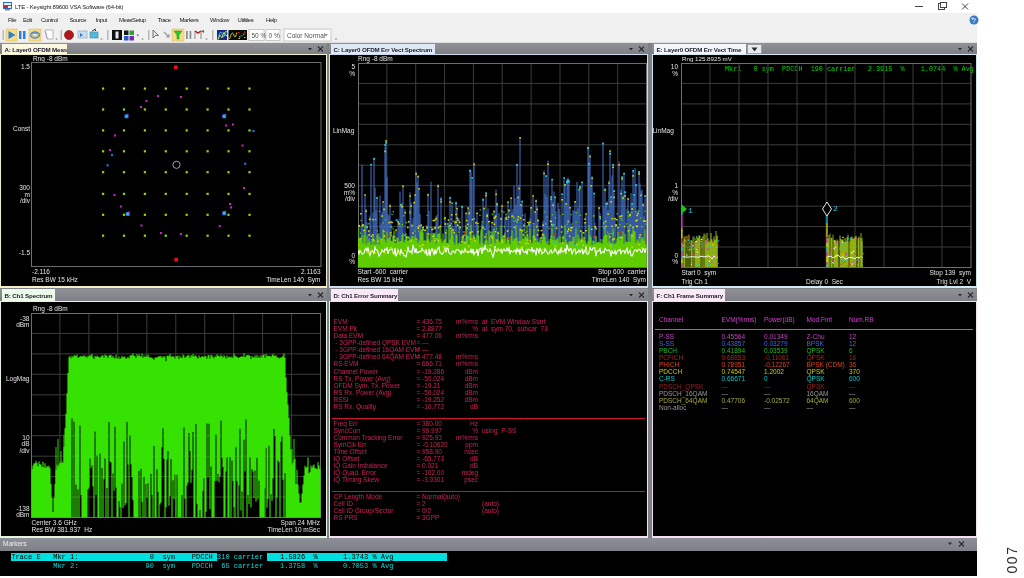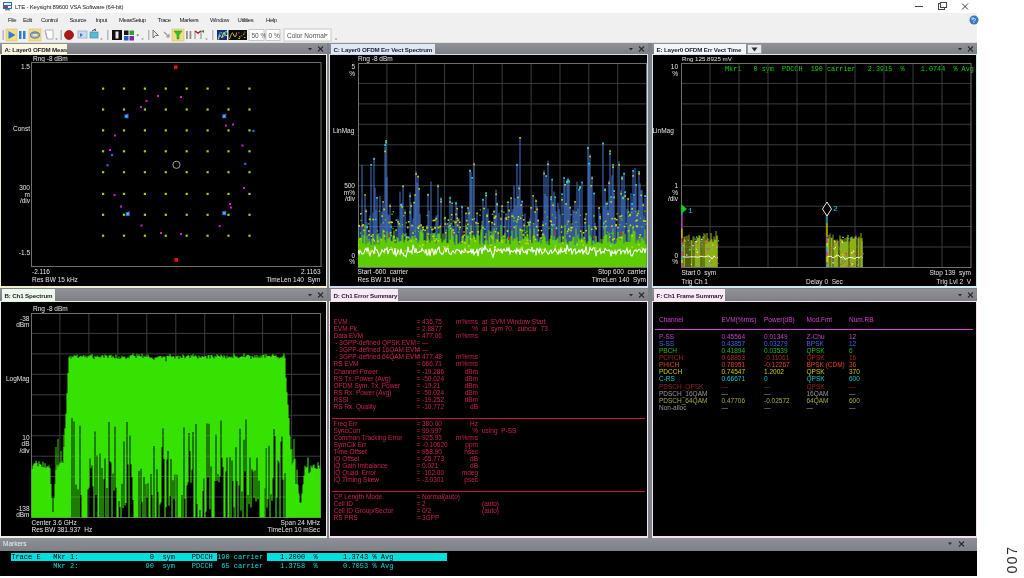--- a/index.html
+++ b/index.html
@@ -1262,25 +1262,25 @@
 <div class="" style="position:absolute;left:0;top:551px;width:977px;height:24.5px;background:#000"></div>
 <div class="" style="position:absolute;left:11px;top:552.8px;width:436px;height:8.6px;background:#00e0e0"></div>
 <div class="" style="position:absolute;left:217px;top:552.8px;width:50px;height:8.6px;background:#000"></div>
 <div style="position:absolute;left:11.2px;top:553.6px;font:7px 'Liberation Mono',monospace;color:#000;line-height:7px;white-space:pre;">Trace</div>
 <div style="position:absolute;left:36.400000000000006px;top:553.6px;font:7px 'Liberation Mono',monospace;color:#000;line-height:7px;white-space:pre;">E</div>
 <div style="position:absolute;left:53.2px;top:553.6px;font:7px 'Liberation Mono',monospace;color:#000;line-height:7px;white-space:pre;">Mkr</div>
 <div style="position:absolute;left:70.0px;top:553.6px;font:7px 'Liberation Mono',monospace;color:#000;line-height:7px;white-space:pre;">1:</div>
 <div style="position:absolute;left:149.79999999999998px;top:553.6px;font:7px 'Liberation Mono',monospace;color:#000;line-height:7px;white-space:pre;">0</div>
 <div style="position:absolute;left:162.4px;top:553.6px;font:7px 'Liberation Mono',monospace;color:#000;line-height:7px;white-space:pre;">sym</div>
 <div style="position:absolute;left:191.79999999999998px;top:553.6px;font:7px 'Liberation Mono',monospace;color:#000;line-height:7px;white-space:pre;">PDCCH</div>
-<div style="position:absolute;left:280.0px;top:553.6px;font:7px 'Liberation Mono',monospace;color:#000;line-height:7px;white-space:pre;">1.2000</div>
+<div style="position:absolute;left:280.0px;top:553.6px;font:7px 'Liberation Mono',monospace;color:#000;line-height:7px;white-space:pre;">1.5826</div>
 <div style="position:absolute;left:313.6px;top:553.6px;font:7px 'Liberation Mono',monospace;color:#000;line-height:7px;white-space:pre;">%</div>
 <div style="position:absolute;left:343.0px;top:553.6px;font:7px 'Liberation Mono',monospace;color:#000;line-height:7px;white-space:pre;">1.3743</div>
 <div style="position:absolute;left:372.4px;top:553.6px;font:7px 'Liberation Mono',monospace;color:#000;line-height:7px;white-space:pre;">% Avg</div>
-<div style="position:absolute;left:217.0px;top:553.6px;font:7px 'Liberation Mono',monospace;color:#00e0e0;line-height:7px;white-space:pre;">190 carrier</div>
+<div style="position:absolute;left:217.0px;top:553.6px;font:7px 'Liberation Mono',monospace;color:#00e0e0;line-height:7px;white-space:pre;">310 carrier</div>
 <div style="position:absolute;left:53.2px;top:562.8px;font:7px 'Liberation Mono',monospace;color:#00dcdc;line-height:7px;white-space:pre;">Mkr</div>
 <div style="position:absolute;left:70.0px;top:562.8px;font:7px 'Liberation Mono',monospace;color:#00dcdc;line-height:7px;white-space:pre;">2:</div>
 <div style="position:absolute;left:145.6px;top:562.8px;font:7px 'Liberation Mono',monospace;color:#00dcdc;line-height:7px;white-space:pre;">90</div>
 <div style="position:absolute;left:162.4px;top:562.8px;font:7px 'Liberation Mono',monospace;color:#00dcdc;line-height:7px;white-space:pre;">sym</div>
 <div style="position:absolute;left:191.79999999999998px;top:562.8px;font:7px 'Liberation Mono',monospace;color:#00dcdc;line-height:7px;white-space:pre;">PDCCH</div>
 <div style="position:absolute;left:221.2px;top:562.8px;font:7px 'Liberation Mono',monospace;color:#00dcdc;line-height:7px;white-space:pre;">65 carrier</div>
 <div style="position:absolute;left:280.0px;top:562.8px;font:7px 'Liberation Mono',monospace;color:#00dcdc;line-height:7px;white-space:pre;">1.3758</div>
 <div style="position:absolute;left:313.6px;top:562.8px;font:7px 'Liberation Mono',monospace;color:#00dcdc;line-height:7px;white-space:pre;">%</div>
 <div style="position:absolute;left:343.0px;top:562.8px;font:7px 'Liberation Mono',monospace;color:#00dcdc;line-height:7px;white-space:pre;">0.7053</div>
 <div style="position:absolute;left:372.4px;top:562.8px;font:7px 'Liberation Mono',monospace;color:#00dcdc;line-height:7px;white-space:pre;">% Avg</div>

